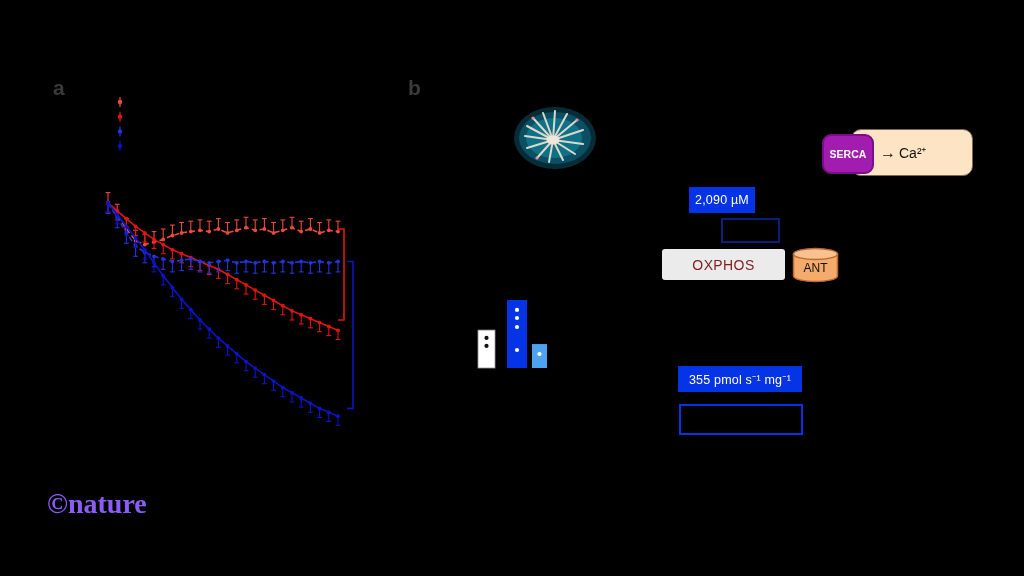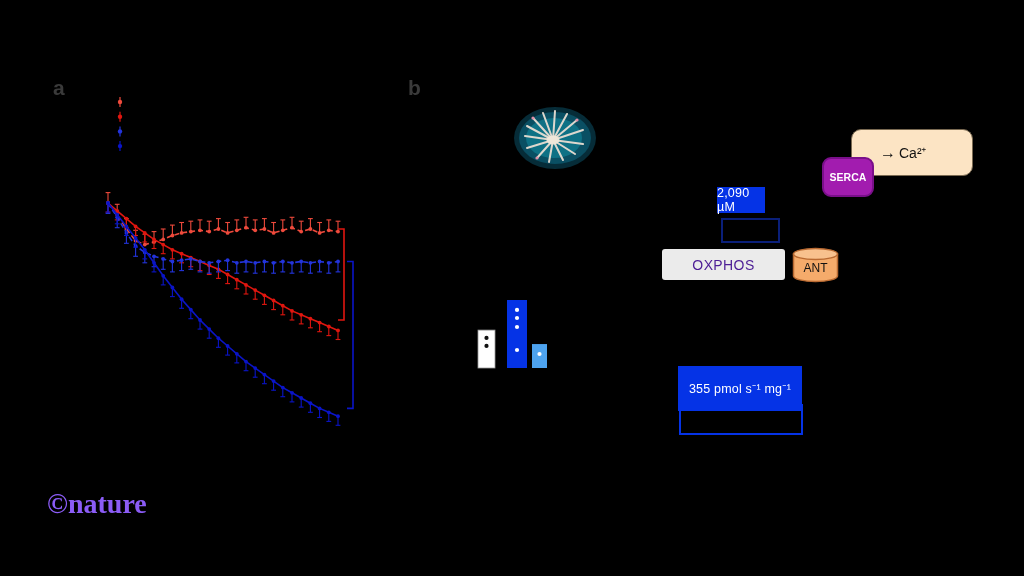--- a/index.html
+++ b/index.html
@@ -14,35 +14,35 @@
   }
   .panel-label.a{left:53px;top:76px;}
   .panel-label.b{left:408px;top:76px;}
   .line-chart{position:absolute;left:58px;top:95px;}
   .bar-chart{position:absolute;left:470px;top:293px;}
   .anemone{position:absolute;left:513px;top:106px;width:84px;height:64px;}
   .badge{
     position:absolute;display:flex;align-items:center;justify-content:center;
     background:#0533e6;color:#fff;font-size:12.5px;letter-spacing:.2px;
   }
-  .badge-conc{left:717px;top:187px;width:48px;height:26px;}
-  .badge-flux{left:678px;top:366px;width:124px;height:45px;}
+  .badge-conc{left:689px;top:187px;width:66px;height:26px;}
+  .badge-flux{left:678px;top:366px;width:124px;height:26px;}
   .outline-navy{position:absolute;left:721px;top:218px;width:55px;height:21px;border:2px solid #0a1f7a;background:transparent;}
   .outline-blue{position:absolute;left:679px;top:404px;width:120px;height:27px;border:2px solid #0533e6;background:transparent;}
   .oxphos{
     position:absolute;left:662px;top:249px;width:123px;height:31px;
     background:#ebebeb;border-radius:3px;display:flex;align-items:center;justify-content:center;
-    color:#4c1d95;font-size:14px;letter-spacing:.4px;
+    color:#7f1d1d;font-size:14px;letter-spacing:.4px;
   }
   .ant{position:absolute;left:792px;top:247px;width:42px;height:37px;}
   .serca{
     position:absolute;left:822px;top:134px;width:48px;height:36px;z-index:2;
     background:#a21caf;border:2px solid #7a0f8a;border-radius:9px;
     display:flex;align-items:center;justify-content:center;
-    color:#fff;font-weight:bold;font-size:10.5px;margin-top:23px;
+    color:#fff;font-weight:bold;font-size:10.5px;
   }
   .ca-box{
     position:absolute;left:851px;top:129px;width:122px;height:47px;z-index:1;
     background:#fce4c4;border:1px solid #7a6a52;border-radius:10px;
     display:flex;align-items:center;padding-left:28px;box-sizing:border-box;
     color:#111;font-size:14px;gap:3px;
   }
   .ca-box .arrow{font-size:16px;line-height:1;color:#111;}
   .watermark{
     position:absolute;left:47px;top:488px;color:#8b5cf6;

